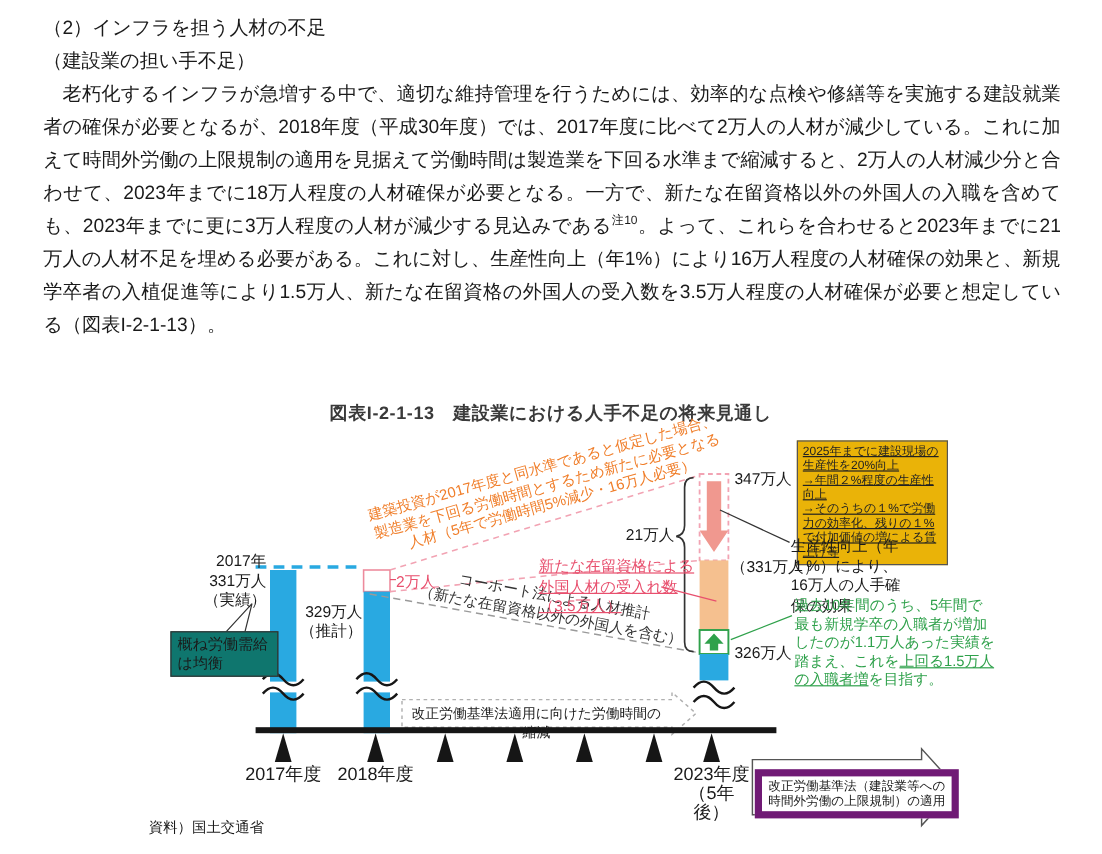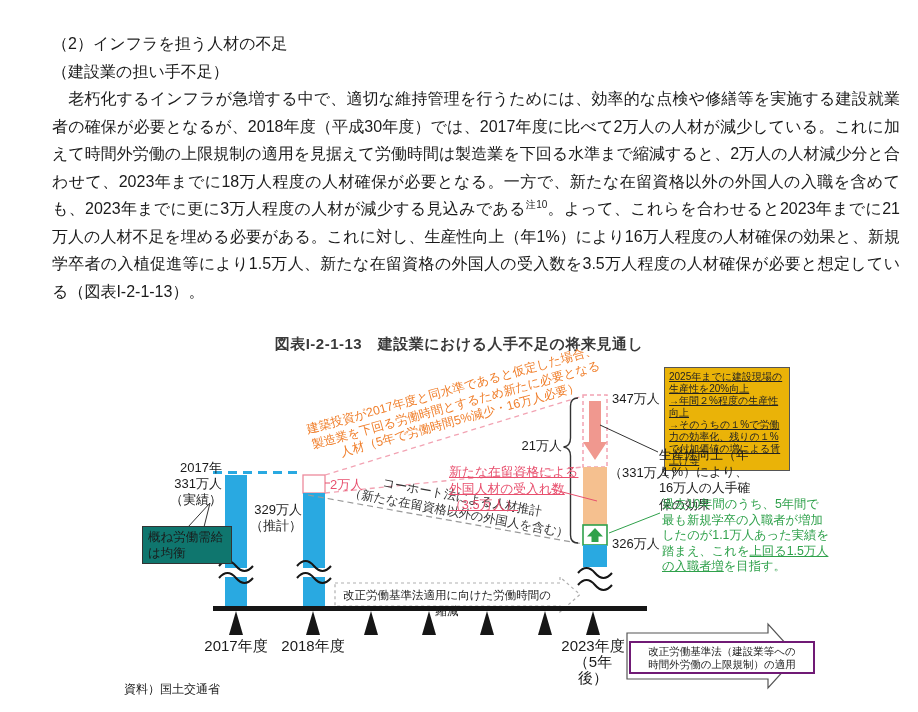--- a/index.html
+++ b/index.html
@@ -1,33 +1,33 @@
 <!DOCTYPE html>
 <html><head>
 <meta charset="utf-8">
 <style>
   html,body{margin:0;padding:0;background:#fff;}
   body{width:918px;height:712px;font-family:"Liberation Sans","DejaVu Sans",sans-serif;color:#1a1a1a;}
   .page{position:relative;width:918px;height:712px;background:#fff;overflow:hidden;}
-  .textblock{position:absolute;left:52px;top:10px;width:848px;font-size:16px;line-height:27.5px;text-align:justify;text-justify:inter-ideograph;margin-top:20px;}
+  .textblock{position:absolute;left:36px;top:10px;width:848px;font-size:16px;line-height:27.5px;text-align:justify;text-justify:inter-ideograph;}
   .h{line-height:27.5px;}
   .para sup{font-size:10px;line-height:0;}
   .figure{position:absolute;left:0;top:330px;width:752px;height:382px;}
   .fig-title{position:absolute;left:0;top:5px;width:918px;text-align:center;font-size:15px;font-weight:bold;color:#3a3a3a;letter-spacing:.5px;}
   svg.shapes{position:absolute;left:0;top:0;}
   .lbl{position:absolute;white-space:pre-line;font-size:13px;line-height:16px;color:#1a1a1a;}
   .r{text-align:right;}
   .c{text-align:center;}
   .red{color:#E8506E;}
   .orange{color:#F07E2A;}
   .green{color:#2FA14B;}
   .u{text-decoration:underline;}
   .balance{left:142px;top:196px;width:78px;padding:2px 5px;font-size:12.5px;line-height:16px;border:1px solid #333;background:#0f766e;}
   .prodbox{left:664px;top:37px;width:116px;padding:3px 4px;font-size:10px;line-height:12px;border:1px solid #555;background:#eab308;color:#222;text-decoration:underline;}
-  .lawbox{left:629px;top:311px;width:150px;padding:2px 16px;font-size:10.5px;line-height:12.5px;border:2px solid #701a75;background:#fff;}
+  .lawbox{left:629px;top:311px;width:150px;padding:2px 4px;font-size:10.5px;line-height:12.5px;border:6px solid #701a75;background:#fff;}
   .rot-orange{left:305px;top:52px;width:302px;font-size:12.3px;line-height:15.5px;transform:rotate(-15.5deg);}
   .rot-cohort{left:348px;top:160px;width:225px;font-size:12.3px;line-height:15.5px;color:#333;transform:rotate(10.5deg);}
   .small{font-size:15px;}
 </style>
 </head>
 <body>
 
 <div class="page">
 
   <div class="textblock">

